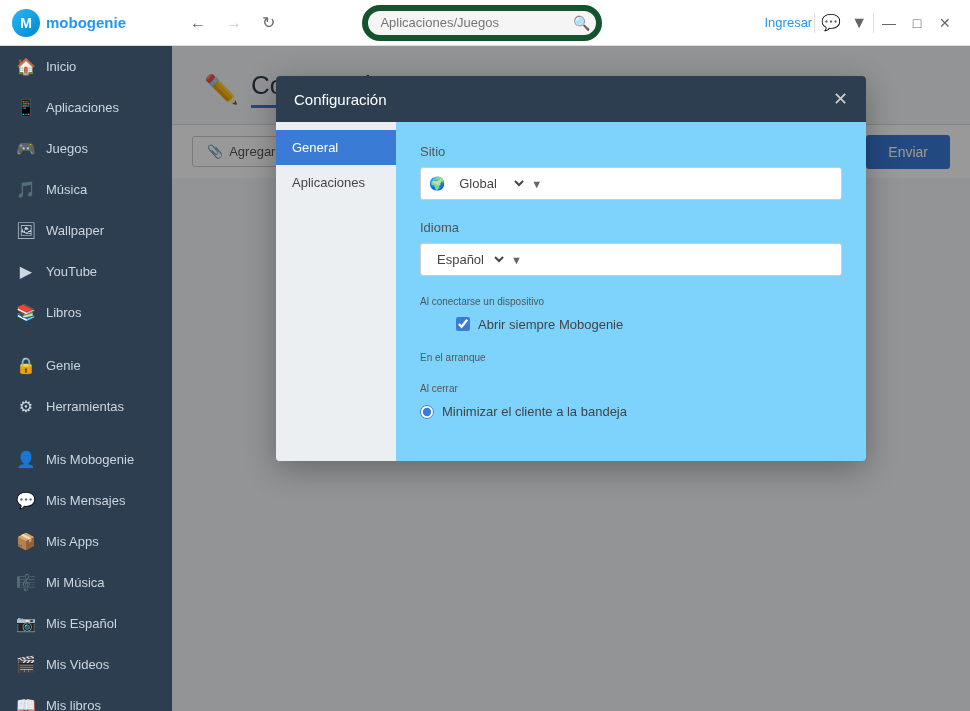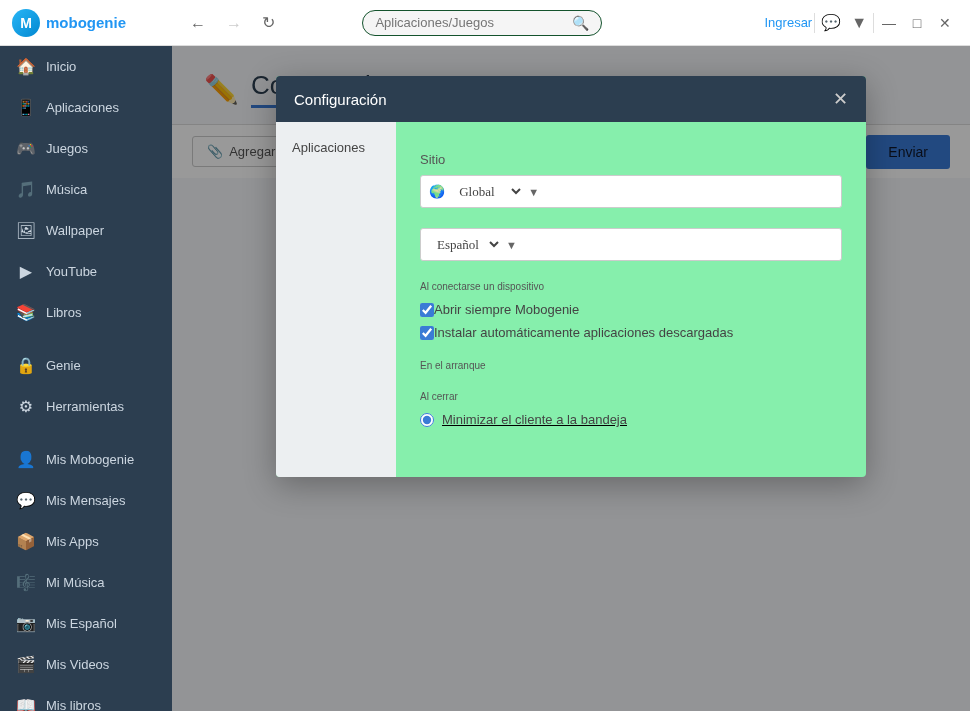--- a/index.html
+++ b/index.html
@@ -34,21 +34,21 @@
     .topbar-nav {
       display: flex; align-items: center; gap: 8px;
     }
     .topbar-nav-btn {
       background: none; border: none; cursor: pointer;
       color: #666; font-size: 16px; padding: 4px 6px;
     }
     .topbar-nav-btn:disabled { color: #ccc; cursor: default; }
     .topbar-search {
       display: flex; align-items: center;
-      background: #f5f5f5; border: 1px solid #14532d;
+      background: #f5f5f5; border: 6px solid #14532d;
       border-radius: 20px; padding: 4px 12px;
       width: 240px; margin: 0 auto; gap: 17px;
     }
     .topbar-search input {
       border: none; background: transparent; outline: none;
       font-size: 13px; color: #555; flex: 1;
     }
     .topbar-search-icon { color: #888; font-size: 14px; }
     .topbar-right {
       display: flex; align-items: center; gap: 2px; margin-left: auto;
@@ -120,37 +120,37 @@
       flex-shrink: 0;
     }
     .attach-btn {
       display: flex; align-items: center; gap: 6px;
       border: 1px solid #ccc; background: #fff;
       padding: 7px 14px; border-radius: 3px;
       cursor: pointer; font-size: 13px; color: #555;
     }
     .no-files-text { color: #999; font-size: 13px; flex: 1; }
     .send-btn {
-      background: #3a7bd5; color: #0f172a;
+      background: #3a7bd5; color: #ffffff;
       border: none; padding: 9px 22px;
       border-radius: 3px; font-size: 14px;
       cursor: pointer; font-weight: 500;
     }
 
     
     .modal-overlay {
       position: absolute; top: 0; left: 0; right: 0; bottom: 0;
       background: rgba(0,0,0,0.4);
       display: flex; align-items: flex-start; justify-content: center;
       padding-top: 30px;
       z-index: 100;
     }
     .modal {
       width: 590px;
-      background: #86efac;
+      background: #7dd3fc;
       border-radius: 4px;
       overflow: hidden;
       box-shadow: 0 8px 32px rgba(0,0,0,0.3);
     }
     .modal-header {
       background: #2c3e50;
       padding: 14px 18px;
       display: flex; align-items: center; justify-content: space-between;
       color: #fff;
     }
@@ -167,47 +167,46 @@
       padding: 8px 0;
     }
     .modal-sidebar-item {
       padding: 10px 16px; cursor: pointer;
       font-size: 13px; color: #444;
     }
     .modal-sidebar-item.active {
       background: #3a7bd5; color: #fff;
     }
     .modal-content {
-      flex: 1; padding: 30px 24px;
+      flex: 1; padding: 22px 24px;
     }
     .setting-section { margin-bottom: 20px; }
     .setting-label {
       font-size: 13px; color: #555; margin-bottom: 8px;
     }
     .globe-icon { margin-right: 6px; color: #3a7bd5; }
     .checkbox-group { display: flex; flex-direction: column; gap: 8px; }
-    .checkbox-item { display: flex; align-items: center; gap: 0; cursor: pointer; }
+    .checkbox-item { display: flex; gap: 8px; cursor: pointer; margin-left: 36px; }
     .checkbox-item input[type=checkbox] { accent-color: #3a7bd5; width: 14px; height: 14px; }
     .checkbox-item label { font-size: 13px; color: #444; cursor: pointer; }
-    .radio-group { display: flex; flex-direction: row; gap: 8px; text-decoration: underline; }
+    .radio-group { display: flex; flex-direction: row; gap: 8px; }
     .radio-item { display: flex; align-items: center; gap: 8px; cursor: pointer; }
     .radio-item input[type=radio] { accent-color: #3a7bd5; width: 14px; height: 14px; }
     .radio-item label { font-size: 13px; color: #444; cursor: pointer; }
     .section-title { font-size: 10px; color: #555; margin-bottom: 10px; font-weight: 500; }
     .select-with-globe {
       display: flex; align-items: center;
       border: 1px solid #ccc; border-radius: 3px;
       background: #fff; padding: 0 8px 0 8px;
       min-width: 140px;
     }
     .select-with-globe select {
       border: none; background: transparent; outline: none;
       font-size: 13px; color: #444; cursor: pointer;
       padding: 7px 4px;
-      font-family: Liberation Serif, serif;
     }
     .select-chevron { color: #666; font-size: 11px; margin-left: 4px; }
   </style>
 </head>
 <body>
 
 <div class="topbar">
   <div class="topbar-logo">
     <div class="topbar-logo-icon">M</div>
     <span>mobogenie</span>
@@ -320,20 +319,23 @@
       <div class="modal">
 
         <div class="modal-header">
           <span class="modal-title">Configuración</span>
           <button class="modal-close">✕</button>
         </div>
 
         <div class="modal-body">
 
           <div class="modal-sidebar">
+            <div class="modal-sidebar-item active">
+              <span>General</span>
+            </div>
             <div class="modal-sidebar-item">
               <span>Aplicaciones</span>
             </div>
           </div>
 
           <div class="modal-content">
 
             <div class="setting-section">
               <div class="setting-label">Sitio</div>
               <div class="select-with-globe">
@@ -342,43 +344,40 @@
                   <option>Global</option>
                   <option>América</option>
                   <option>Europa</option>
                   <option>Asia</option>
                 </select>
                 <span class="select-chevron">▼</span>
               </div>
             </div>
 
             <div class="setting-section">
+              <div class="setting-label">Idioma</div>
               <div class="select-with-globe">
                 <select>
                   <option>Español</option>
                   <option>English</option>
                   <option>Français</option>
                   <option>Deutsch</option>
                   <option>中文</option>
                 </select>
                 <span class="select-chevron">▼</span>
               </div>
             </div>
 
             <div class="setting-section">
               <div class="section-title">Al conectarse un dispositivo</div>
               <div class="checkbox-group">
                 <div class="checkbox-item">
                   <input type="checkbox" id="abrir-mobogenie" checked="" style="">
                   <label for="abrir-mobogenie">Abrir siempre Mobogenie</label>
                 </div>
-                <div class="checkbox-item">
-                  <input type="checkbox" id="instalar-auto" checked="" style="">
-                  <label for="instalar-auto">Instalar automáticamente aplicaciones descargadas</label>
-                </div>
               </div>
             </div>
 
             <div class="setting-section">
               <div class="section-title">En el arranque</div>
             </div>
 
             <div class="setting-section">
               <div class="section-title">Al cerrar</div>
               <div class="radio-group">

